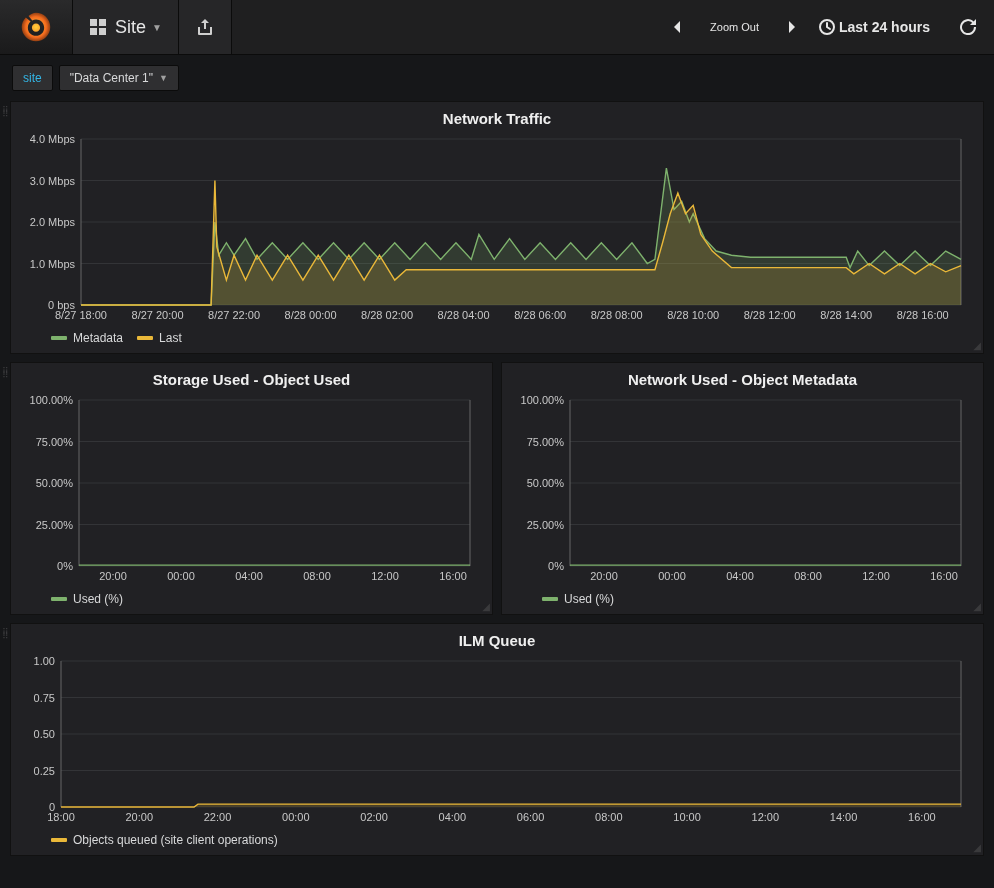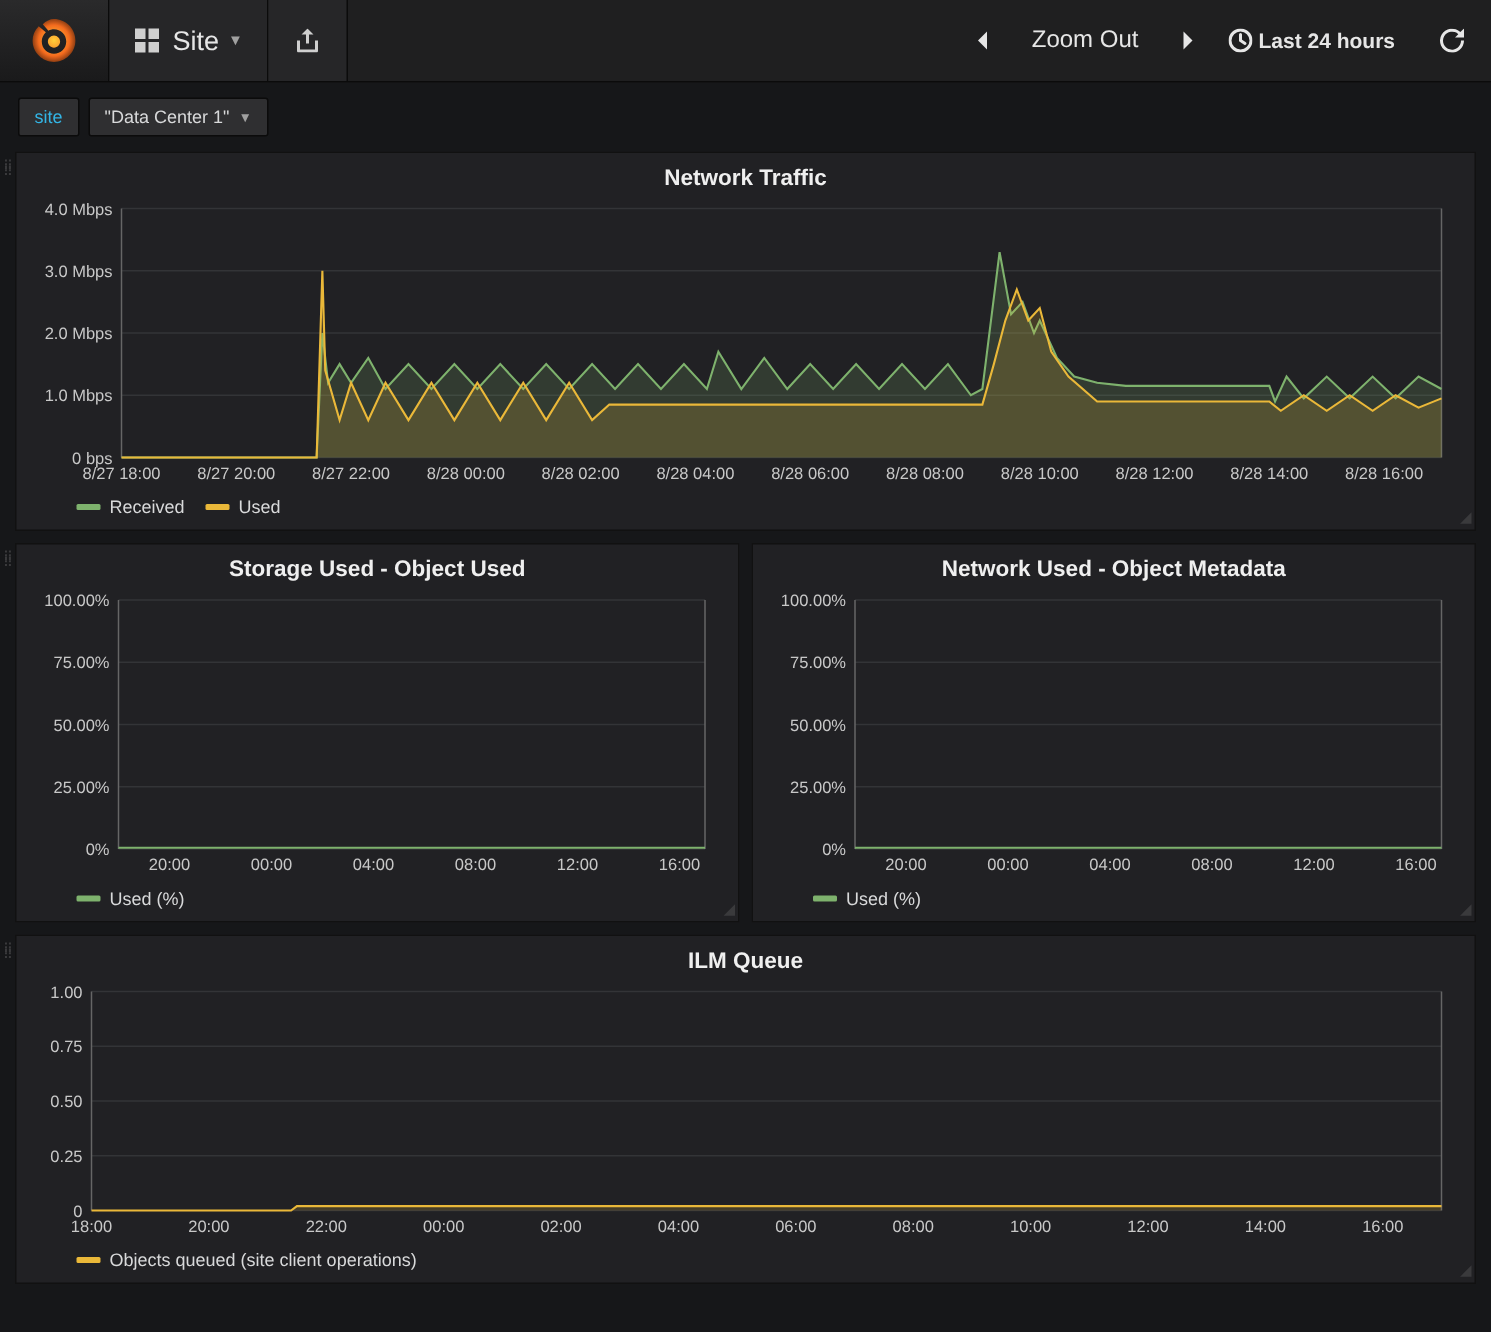--- a/index.html
+++ b/index.html
@@ -54,21 +54,21 @@
   }
   .nav-btn {
     display: inline-flex;
     align-items: center;
     color: #e6e6e6;
     cursor: pointer;
     padding: 4px 6px;
   }
   .nav-btn svg { width: 16px; height: 16px; }
   .time-label { font-size: 14px; font-weight: 600; margin-left: 4px; }
-  .zoom-label { font-size: 16px; margin: 0 4px; }
+  .zoom-label { font-size: 11px; margin: 0 4px; }
 
   
   .varbar {
     display: flex;
     align-items: center;
     gap: 6px;
     padding: 10px 12px;
   }
   .chip {
     display: inline-flex;
@@ -256,25 +256,25 @@
           <text x="907.7391304347826" y="186" class="axis-tick-x">8/28 16:00</text>
           <path d="M66 172 L196.0869565217391 172 L199.91304347826087 89 L203.73913043478268 122.2 L211.3913043478261 109.75 L219.04347826086956 122.2 L230.5217391304348 105.6 L242.00000000000006 126.35 L257.30434782608694 109.75 L272.6086956521739 126.35 L287.9130434782609 109.75 L303.21739130434776 126.35 L318.52173913043487 109.75 L333.82608695652175 126.35 L349.13043478260863 109.75 L364.4347826086957 126.35 L379.7391304347826 109.75 L395.0434782608696 126.35 L410.34782608695656 109.75 L425.6521739130434 126.35 L440.9565217391305 109.75 L456.2608695652174 126.35 L463.9130434782608 101.45 L479.2173913043478 126.35 L494.52173913043475 105.6 L509.8260869565218 126.35 L525.1304347826087 109.75 L540.4347826086955 126.35 L555.7391304347826 109.75 L571.0434782608695 126.35 L586.3478260869565 109.75 L601.6521739130435 126.35 L616.9565217391304 109.75 L632.2608695652173 130.5 L639.9130434782609 126.35 L651.3913043478259 35.05000000000001 L659.0434782608695 76.55000000000001 L666.6956521739132 68.25 L674.3478260869564 89 L678.1739130434783 80.69999999999999 L689.6521739130434 105.6 L701.1304347826087 118.05 L716.4347826086956 122.2 L735.5652173913044 124.275 L773.8260869565217 124.275 L792.9565217391305 124.275 L831.2173913043478 124.275 L835.0434782608696 134.65 L842.695652173913 118.05 L854.1739130434783 132.575 L869.4782608695651 118.05 L884.7826086956521 132.575 L900.086956521739 118.05 L915.3913043478261 132.575 L930.6956521739131 118.05 L946 126.35 L946 172 L66 172 Z" fill="#7eb26d" fill-opacity="0.18" stroke="none"></path>
           <path d="M66 172 L196.0869565217391 172 L199.91304347826087 89 L203.73913043478268 122.2 L211.3913043478261 109.75 L219.04347826086956 122.2 L230.5217391304348 105.6 L242.00000000000006 126.35 L257.30434782608694 109.75 L272.6086956521739 126.35 L287.9130434782609 109.75 L303.21739130434776 126.35 L318.52173913043487 109.75 L333.82608695652175 126.35 L349.13043478260863 109.75 L364.4347826086957 126.35 L379.7391304347826 109.75 L395.0434782608696 126.35 L410.34782608695656 109.75 L425.6521739130434 126.35 L440.9565217391305 109.75 L456.2608695652174 126.35 L463.9130434782608 101.45 L479.2173913043478 126.35 L494.52173913043475 105.6 L509.8260869565218 126.35 L525.1304347826087 109.75 L540.4347826086955 126.35 L555.7391304347826 109.75 L571.0434782608695 126.35 L586.3478260869565 109.75 L601.6521739130435 126.35 L616.9565217391304 109.75 L632.2608695652173 130.5 L639.9130434782609 126.35 L651.3913043478259 35.05000000000001 L659.0434782608695 76.55000000000001 L666.6956521739132 68.25 L674.3478260869564 89 L678.1739130434783 80.69999999999999 L689.6521739130434 105.6 L701.1304347826087 118.05 L716.4347826086956 122.2 L735.5652173913044 124.275 L773.8260869565217 124.275 L792.9565217391305 124.275 L831.2173913043478 124.275 L835.0434782608696 134.65 L842.695652173913 118.05 L854.1739130434783 132.575 L869.4782608695651 118.05 L884.7826086956521 132.575 L900.086956521739 118.05 L915.3913043478261 132.575 L930.6956521739131 118.05 L946 126.35 " fill="none" stroke="#7eb26d" stroke-width="1.4"></path>
           <path d="M66 172 L196.0869565217391 172 L199.91304347826087 47.5 L201.82608695652175 113.9 L211.3913043478261 147.1 L219.04347826086956 122.2 L230.5217391304348 147.1 L242.00000000000006 122.2 L257.30434782608694 147.1 L272.6086956521739 122.2 L287.9130434782609 147.1 L303.21739130434776 122.2 L318.52173913043487 147.1 L333.82608695652175 122.2 L349.13043478260863 147.1 L364.4347826086957 122.2 L379.7391304347826 147.1 L391.2173913043478 136.725 L410.34782608695656 136.725 L429.47826086956525 136.725 L448.6086956521739 136.725 L467.73913043478257 136.725 L486.8695652173913 136.725 L506 136.725 L525.1304347826087 136.725 L544.2608695652174 136.725 L563.391304347826 136.725 L582.5217391304349 136.725 L601.6521739130435 136.725 L620.7826086956522 136.725 L639.9130434782609 136.725 L647.5652173913044 109.75 L655.2173913043478 80.69999999999999 L662.8695652173914 59.94999999999999 L670.5217391304348 80.69999999999999 L678.1739130434783 72.4 L685.8260869565219 101.45 L697.3043478260869 118.05 L716.4347826086956 134.65 L754.6956521739131 134.65 L792.9565217391305 134.65 L831.2173913043478 134.65 L838.8695652173915 140.875 L854.1739130434783 130.5 L869.4782608695651 140.875 L884.7826086956521 130.5 L900.086956521739 140.875 L915.3913043478261 130.5 L930.6956521739131 138.8 L946 132.575 L946 172 L66 172 Z" fill="#eab839" fill-opacity="0.18" stroke="none"></path>
           <path d="M66 172 L196.0869565217391 172 L199.91304347826087 47.5 L201.82608695652175 113.9 L211.3913043478261 147.1 L219.04347826086956 122.2 L230.5217391304348 147.1 L242.00000000000006 122.2 L257.30434782608694 147.1 L272.6086956521739 122.2 L287.9130434782609 147.1 L303.21739130434776 122.2 L318.52173913043487 147.1 L333.82608695652175 122.2 L349.13043478260863 147.1 L364.4347826086957 122.2 L379.7391304347826 147.1 L391.2173913043478 136.725 L410.34782608695656 136.725 L429.47826086956525 136.725 L448.6086956521739 136.725 L467.73913043478257 136.725 L486.8695652173913 136.725 L506 136.725 L525.1304347826087 136.725 L544.2608695652174 136.725 L563.391304347826 136.725 L582.5217391304349 136.725 L601.6521739130435 136.725 L620.7826086956522 136.725 L639.9130434782609 136.725 L647.5652173913044 109.75 L655.2173913043478 80.69999999999999 L662.8695652173914 59.94999999999999 L670.5217391304348 80.69999999999999 L678.1739130434783 72.4 L685.8260869565219 101.45 L697.3043478260869 118.05 L716.4347826086956 134.65 L754.6956521739131 134.65 L792.9565217391305 134.65 L831.2173913043478 134.65 L838.8695652173915 140.875 L854.1739130434783 130.5 L869.4782608695651 140.875 L884.7826086956521 130.5 L900.086956521739 140.875 L915.3913043478261 130.5 L930.6956521739131 138.8 L946 132.575 " fill="none" stroke="#eab839" stroke-width="1.4"></path>
         </svg>
     </div>
     <div class="legend">
       <span class="legend-item">
         <span class="legend-swatch" id="sw-net-0" style="background: rgb(126, 178, 109);"></span>
-        <span>Received</span>
+        <span>Metadata</span>
       </span>
       <span class="legend-item">
         <span class="legend-swatch" id="sw-net-1" style="background: rgb(234, 184, 57);"></span>
-        <span>Used</span>
+        <span>Last</span>
       </span>
     </div>
     <div class="panel-resize">◢</div>
   </div>
 
   <div class="row-dual">
     <div class="panel">
       <div class="panel-drag">⠿<br>⠿</div>
       <div class="panel-title">Storage Used - Object Used</div>
       <div class="chart-wrap">

